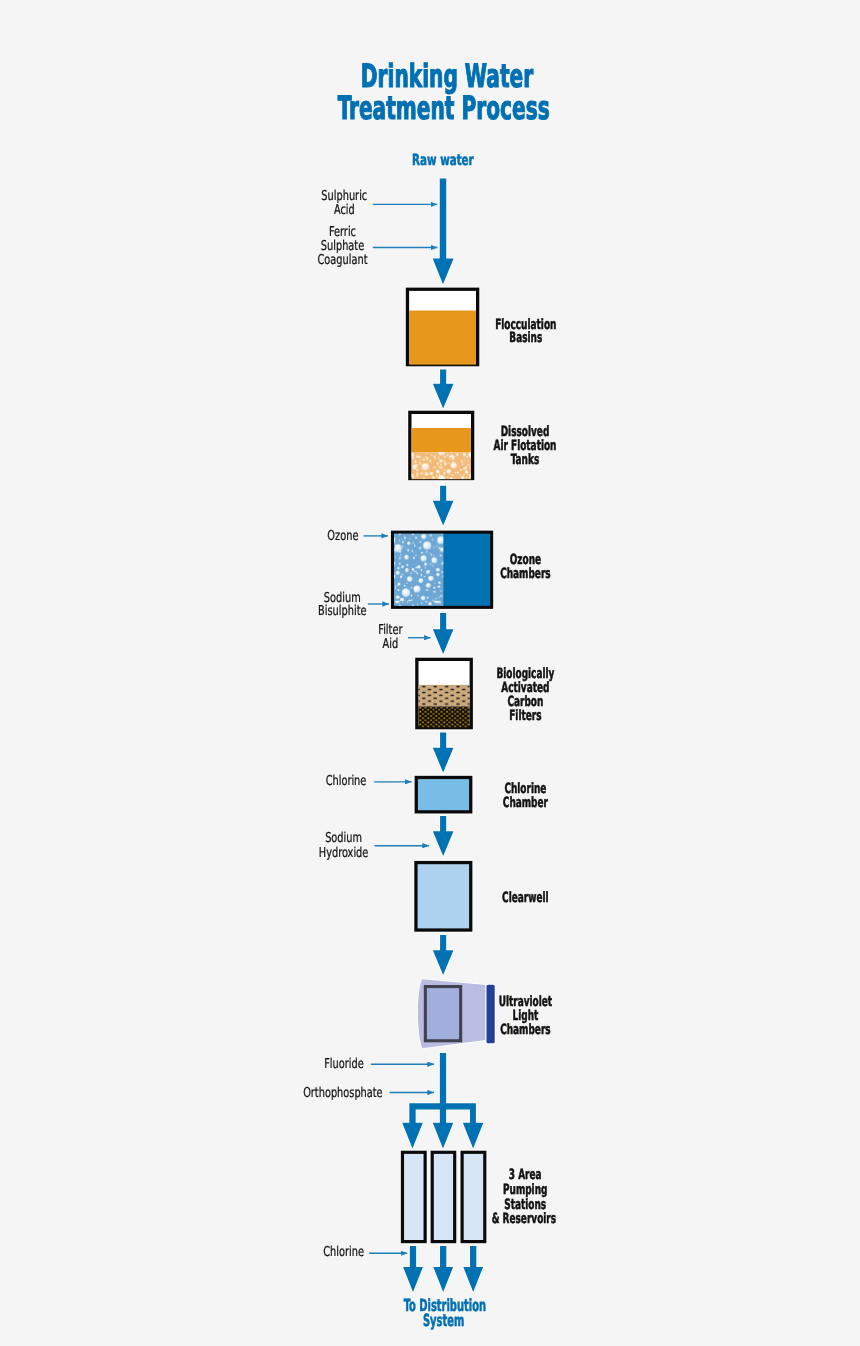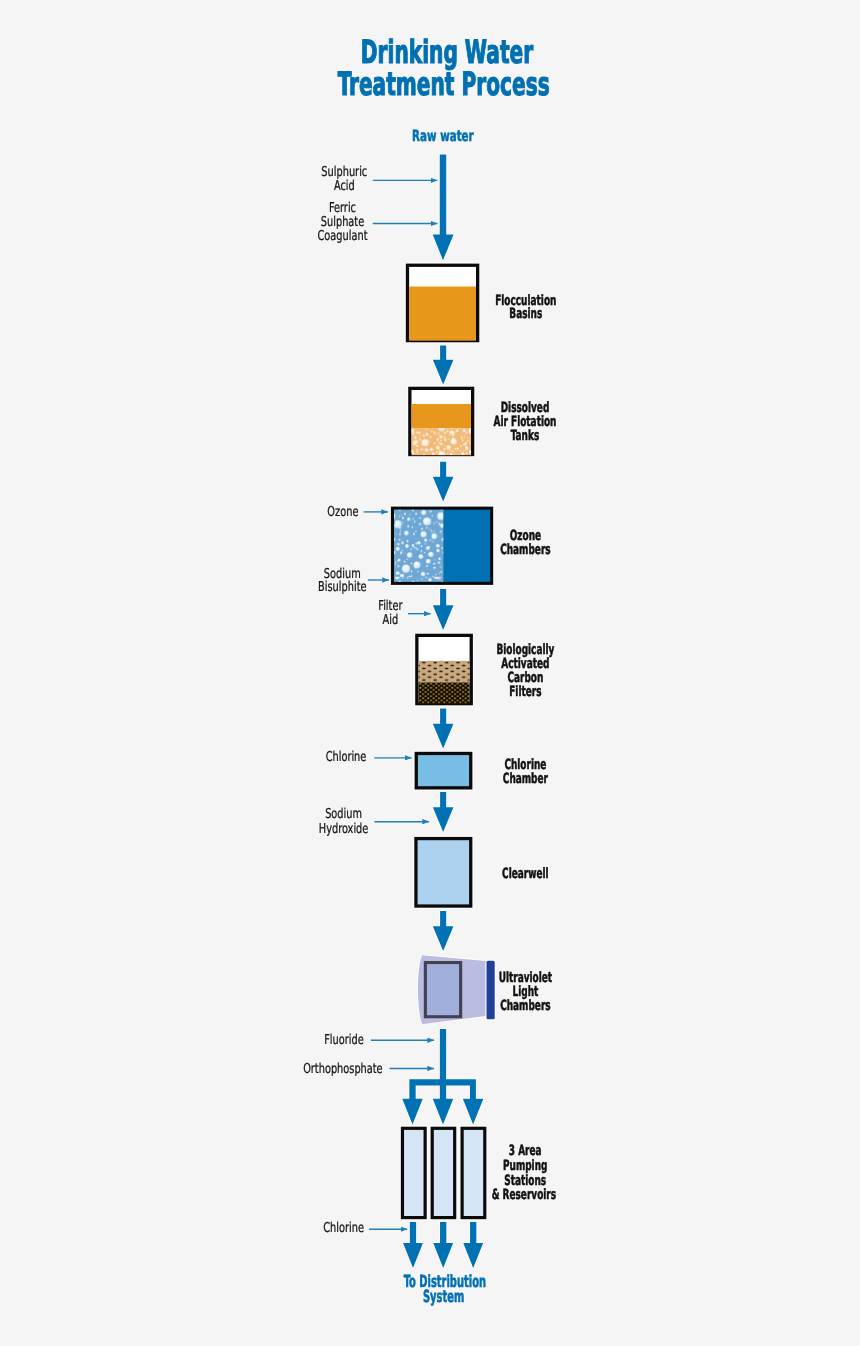--- a/index.html
+++ b/index.html
@@ -1,19 +1,19 @@
 <!DOCTYPE html>
 <html><head>
 <meta charset="utf-8">
 <title>Drinking Water Treatment Process</title>
 <style>
   html,body{margin:0;padding:0;background:#f5f5f5;}
   body{width:860px;height:1346px;overflow:hidden;
        font-family:"Liberation Sans",sans-serif;}
-  #stage{position:relative;width:860px;height:996px;background:#f5f5f5;}
+  #stage{position:relative;width:860px;height:996px;background:#f5f5f5;margin-top:24px;}
   svg{display:block;}
   text{-webkit-font-smoothing:antialiased;text-rendering:geometricPrecision;}
   .ttl{font-family:"DejaVu Sans Condensed","DejaVu Sans",sans-serif;font-weight:bold;
        font-size:32px;fill:#0070b3;
        stroke:#0070b3;stroke-width:1.1px;paint-order:stroke fill;}
   .stage-label{font-family:"DejaVu Sans Condensed","DejaVu Sans",sans-serif;
        font-weight:bold;font-size:14.2px;fill:#111;
        stroke:#111111;stroke-width:0.5px;paint-order:stroke fill;}
   .chem-label{font-family:"DejaVu Sans Condensed","DejaVu Sans",sans-serif;
        font-weight:normal;font-size:13.6px;fill:#111;

